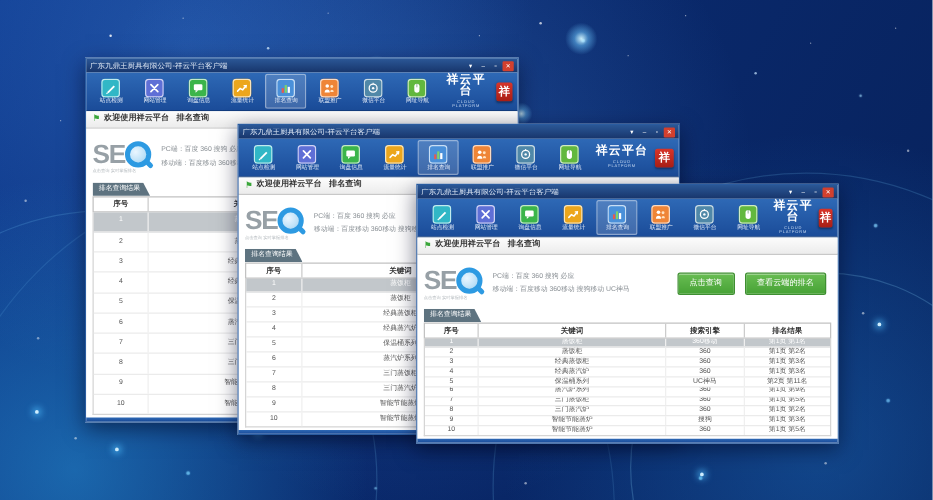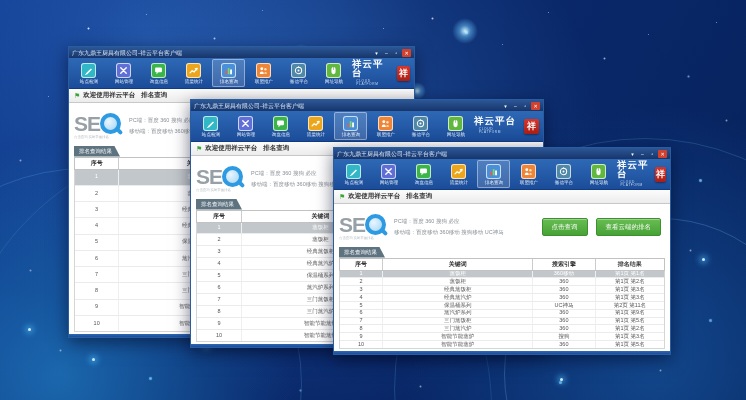--- a/index.html
+++ b/index.html
@@ -53,21 +53,21 @@
   .toolbar{flex:0 0 28px;background:linear-gradient(#2e69b6,#1b4c99);border-bottom:1px solid #123c7e;
     display:flex;align-items:stretch;gap:2px;padding:1px 3px;}
   .tb-item{width:33px;display:flex;flex-direction:column;align-items:center;justify-content:center;
     border-radius:2px;}
   .tb-item.active{background:rgba(255,255,255,.16);box-shadow:inset 0 0 0 1px rgba(255,255,255,.4);}
   .tb-ico{width:15px;height:15px;border-radius:3px;box-shadow:inset 0 0 0 1px rgba(255,255,255,.7);
     display:flex;align-items:center;justify-content:center;}
   .tb-ico svg{width:11px;height:11px;display:block;}
   .tb-label{margin-top:1px;color:#eaf1fb;font-size:5px;line-height:1;white-space:nowrap;transform:scale(.92);}
   .brand{margin-left:auto;display:flex;align-items:center;gap:3px;padding-right:1px;}
-  .brand-text{color:#fff;}
+  .brand-text{text-align:center;color:#fff;}
   .brand-name{font-family:"Liberation Serif","DejaVu Serif",serif;font-weight:bold;font-size:9.5px;
     line-height:1;letter-spacing:1px;}
   .brand-sub{font-size:4px;letter-spacing:.8px;color:#c9dcf4;line-height:1;transform:scale(.8);}
   .brand-seal{width:15px;height:15px;border-radius:2px;background:linear-gradient(#d8352a,#a81f16);
     color:#fff;font-size:9px;display:flex;align-items:center;justify-content:center;
     font-family:"Liberation Serif","DejaVu Serif",serif;font-weight:bold;box-shadow:0 1px 2px rgba(0,0,0,.4);}
   .breadcrumb{flex:0 0 13px;background:linear-gradient(#fcfcfc,#ececec);border-bottom:1px solid #c8c8c8;
     display:flex;align-items:center;gap:3px;padding:0 5px;}
   .flag{color:#3aa63a;font-size:7px;line-height:1;}
   .bc-text{font-size:6.5px;font-weight:bold;color:#333;line-height:1;}

